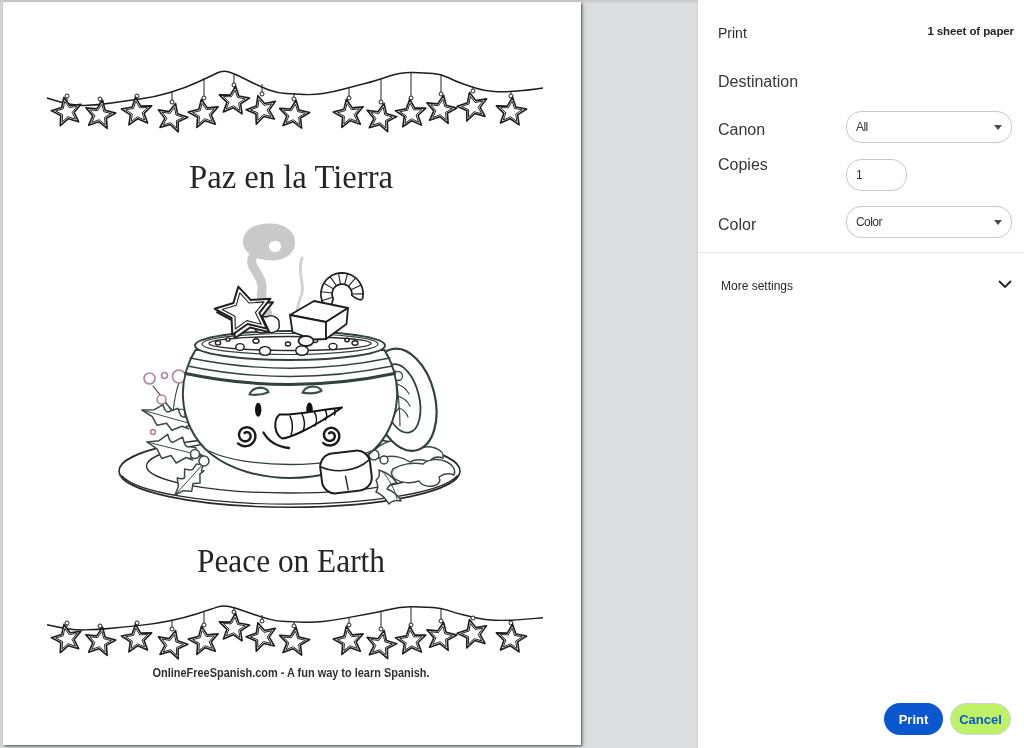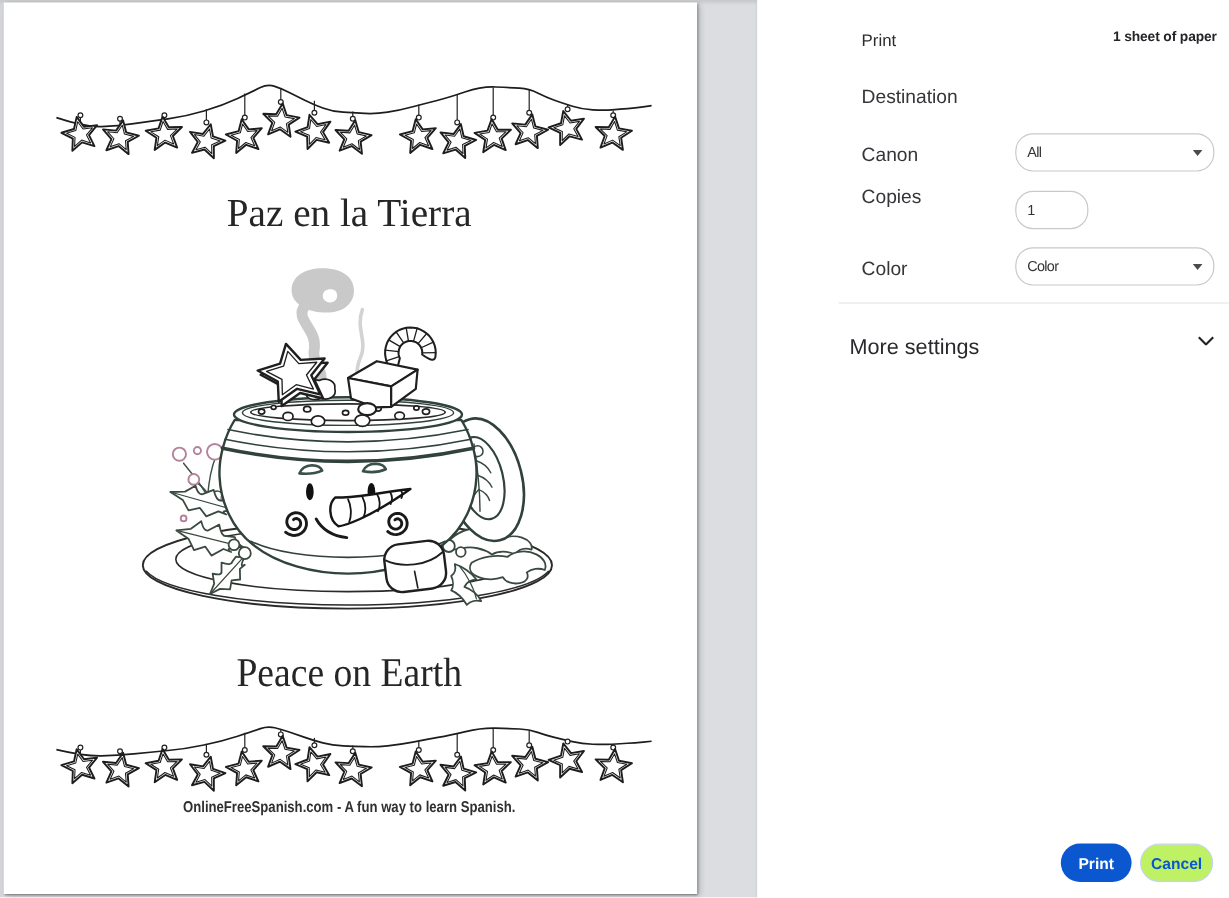--- a/index.html
+++ b/index.html
@@ -1,32 +1,32 @@
 <!DOCTYPE html>
 <html><head>
 <meta charset="utf-8">
 <style>
   html,body{margin:0;padding:0;}
   body{width:1024px;height:748px;overflow:hidden;position:relative;
        font-family:"Liberation Sans",sans-serif;background:#fff;}
-  .preview{position:absolute;left:0;top:0;width:631px;height:748px;background:#dcdde0;box-shadow:inset 0 2px 3px rgba(0,0,0,.10);}
+  .preview{position:absolute;left:0;top:0;width:698px;height:748px;background:#dcdde0;box-shadow:inset 0 2px 3px rgba(0,0,0,.10);}
   .page{position:absolute;left:3px;top:2px;width:578px;height:743px;background:#fff;
         box-shadow:1px 1px 2px rgba(0,0,0,.55),2px 2px 5px rgba(0,0,0,.18);}
   .panel{position:absolute;left:698px;top:0;width:326px;height:567px;background:#fff;}
   .ptitle{position:absolute;left:20px;top:25px;font-size:14px;color:#2b2b2e;}
   .sheets{position:absolute;right:10px;top:25px;font-size:11.5px;font-weight:bold;color:#242528;letter-spacing:-0.1px;margin-left:48px;}
   .lbl{position:absolute;left:20px;font-size:16px;color:#35363a;}
   .ctrl{position:absolute;left:148px;width:163.5px;height:30px;border:1px solid #c8c9cb;
         border-radius:15px;background:#fff;font-size:12px;color:#333437;letter-spacing:-0.55px;}
   .ctrl .val{position:absolute;left:9px;top:8px;}
   .caret{position:absolute;right:9px;top:13px;width:0;height:0;
          border-left:4.5px solid transparent;border-right:4.5px solid transparent;
          border-top:5px solid #4a4b4e;}
   .divider{position:absolute;left:1px;right:0;top:252px;height:1px;background:#e4e4e6;}
-  .more{position:absolute;left:10px;top:279px;font-size:18px;color:#28292c;}
+  .more{position:absolute;left:23px;top:279px;font-size:12px;color:#28292c;}
   .btn{position:absolute;height:32px;border-radius:16px;font-size:13px;font-weight:bold;
        display:flex;align-items:center;justify-content:center;}
   .btn-print{left:186px;top:703px;width:59px;background:#0b57d0;color:#fff;}
   .btn-cancel{left:252px;top:703px;width:61px;background:#bef264;color:#0b57d0;
               border:1px solid #c8d3ee;box-sizing:border-box;}
 </style>
 </head>
 <body>
 <div class="preview">
   <div class="page">

